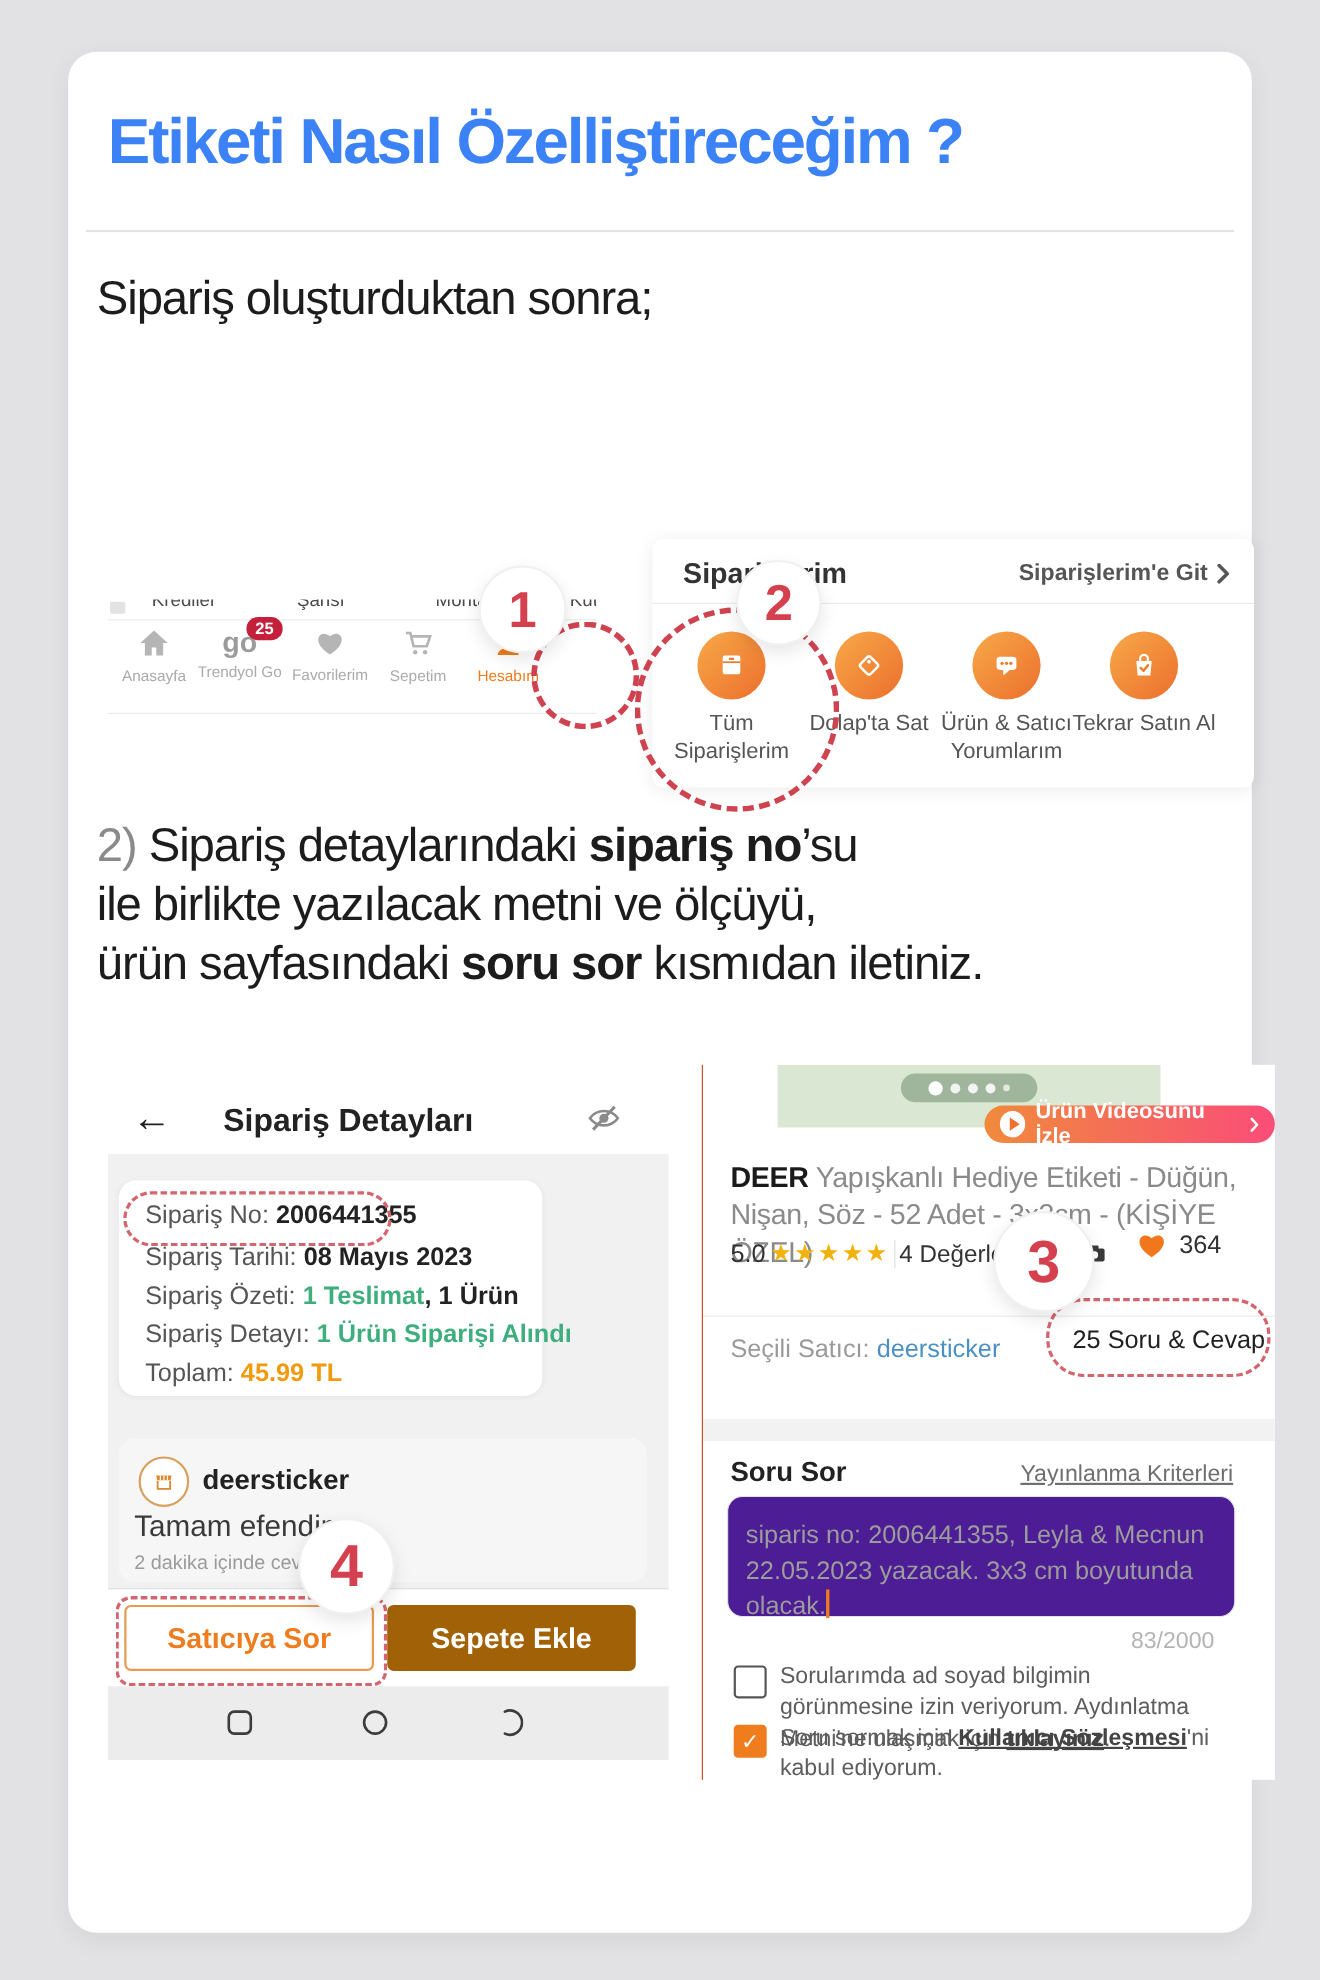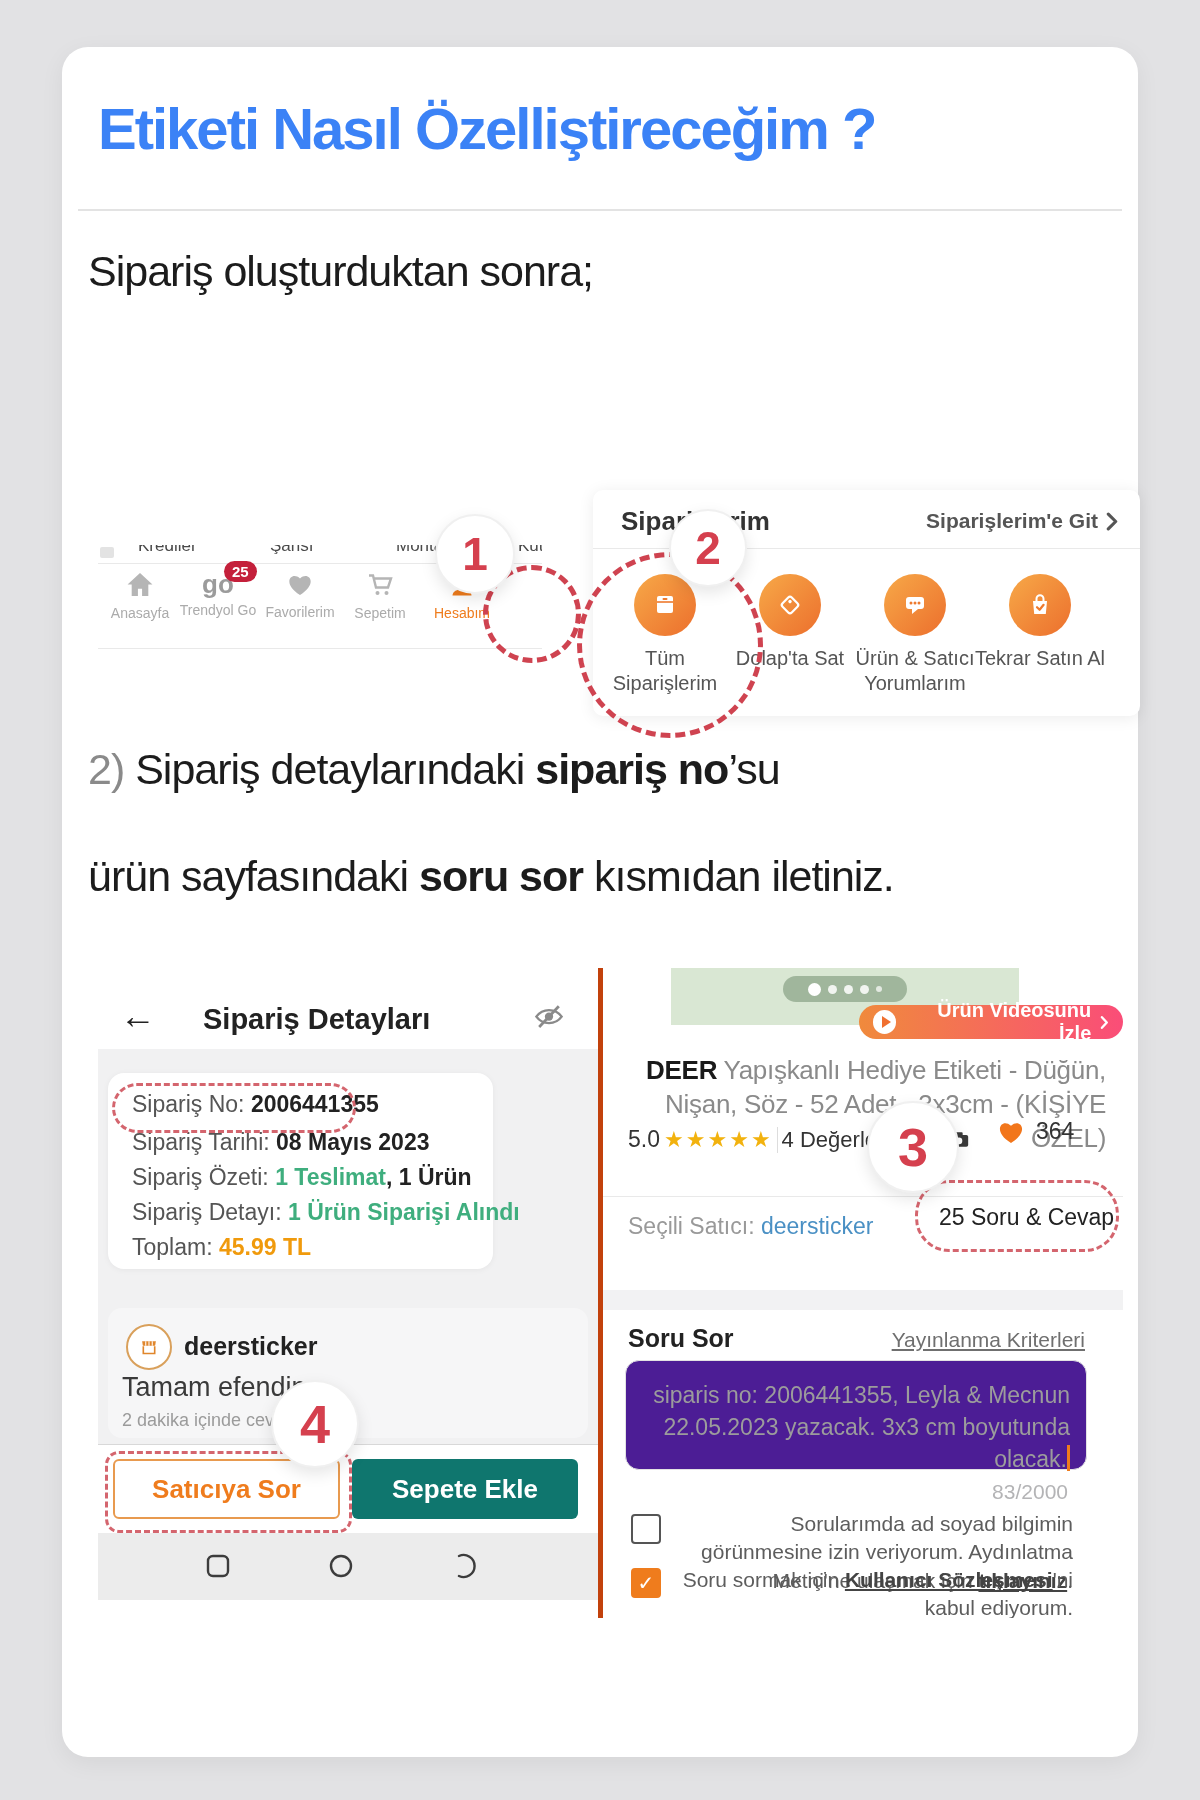--- a/index.html
+++ b/index.html
@@ -47,21 +47,21 @@
   .od-header-title{font-size:29px;font-weight:bold;color:#222;}
   .od-body{background:#f1f1f2;}
   .od-card{background:#fff;border-radius:16px;box-shadow:0 1px 6px rgba(0,0,0,.05);}
   .od-row{position:absolute;left:24px;font-size:23px;color:#555;white-space:nowrap;}
   .od-row b{color:#222;}
   .green{color:#3fae7e;font-weight:bold;}
   .price{color:#f09a0c;font-weight:bold;}
   .seller-card{background:#f6f6f7;border-radius:14px;}
   .btn{display:flex;align-items:center;justify-content:center;font-size:26px;font-weight:bold;border-radius:6px;}
   .btn-ask{background:#fff;border:2px solid #e89a4f;color:#ef7c1d;}
-  .btn-add{background:#0f766e;color:#fff;}
+  .btn-add{background:#a16207;color:#fff;}
   
   .img-strip{background:#d9e7d3;}
   .dots-pill{background:#a0b69c;border-radius:13px;display:flex;align-items:center;justify-content:center;gap:7px;}
   .dot{border-radius:50%;background:#fff;}
   .video-pill{background:linear-gradient(90deg,#f08a3c,#fa4d78);border-radius:17px;
     display:flex;align-items:center;gap:9px;padding:0 14px;color:#fff;font-size:20px;font-weight:bold;}
   .play-circle{width:24px;height:24px;background:#fff;border-radius:50%;display:flex;align-items:center;justify-content:center;}
   .play-tri{width:0;height:0;border-left:9px solid #f07030;border-top:6px solid transparent;border-bottom:6px solid transparent;margin-left:3px;}
   .prod-title{font-size:26px;line-height:1.3;color:#8a8a8a;letter-spacing:-0.3px;}
   .prod-title b{color:#1a1a1a;}
@@ -195,21 +195,21 @@
             <path d="M13 18.2 L15.6 20.8 L19.6 15.8" fill="none" stroke="#ee7a2e" stroke-width="2.2" stroke-linecap="round" stroke-linejoin="round"></path>
           </svg>
       </div>
       <div class="svc-label">Tekrar Satın Al</div>
     </div>
   </div>
 
   <div class="abs dash-circle" style="left:515px;top:505px;width:176px;height:176px;"></div>
   <div class="abs num-circle" style="left:607px;top:462px;width:74px;height:74px;font-size:46px;">2</div>
 
-  <div class="abs para" style="left:26px;top:696px;width:1020px;"><span class="stepnum">2) </span><span>Sipariş detaylarındaki </span><b>sipariş no</b><span>’su</span><br><br><span>ürün sayfasındaki </span><b>soru sor</b><span> kısmıdan iletiniz.</span></div>
+  <div class="abs para" style="left:26px;top:696px;width:1020px;"><span class="stepnum">2) </span><span>Sipariş detaylarındaki </span><b>sipariş no</b><span>’su</span><br><span>ile birlikte yazılacak metni ve ölçüyü,</span><br><span>ürün sayfasındaki </span><b>soru sor</b><span> kısmıdan iletiniz.</span></div>
 
   <div class="abs phone" style="left:36px;top:938px;width:510px;height:615px;">
     <div class="abs" style="left:22px;top:10px;font-size:36px;color:#222;">←</div>
     <div class="abs od-header-title" style="left:105px;top:18px;">Sipariş Detayları</div>
     <div class="abs" style="right:42px;top:16px;">
       <svg width="34" height="30" viewBox="0 0 28 26">
           <path d="M3 13.5 C8.5 6 19.5 6 25 13.5 C19.5 21 8.5 21 3 13.5 Z" fill="none" stroke="#8a8a8a" stroke-width="2"></path>
           <circle cx="14" cy="13.5" r="3.6" fill="#8a8a8a"></circle>
           <line x1="5.5" y1="22.5" x2="22.5" y2="4.5" stroke="#8a8a8a" stroke-width="2.4"></line>
         </svg>
@@ -263,21 +263,21 @@
           </svg>
       </div>
       <div class="abs" style="left:352px;top:20px;">
         <svg width="26" height="26" viewBox="0 0 26 26">
             <path d="M9 3 A11 11 0 1 1 9 23" fill="none" stroke="#3c3c3c" stroke-width="2.4" stroke-linecap="round"></path>
           </svg>
       </div>
     </div>
   </div>
 
-  <div class="abs phone" style="left:536px;top:921px;width:520px;height:650px;border-left:5px solid #c2410c;text-align:right;">
+  <div class="abs phone" style="left:576px;top:921px;width:520px;height:650px;border-left:1px solid #c2410c;">
     <div class="abs img-strip" style="left:68px;top:0;width:348px;height:57px;">
       <div class="abs dots-pill" style="left:112px;top:8px;width:124px;height:26px;">
         <span class="dot" style="width:13px;height:13px;"></span>
         <span class="dot" style="width:9px;height:9px;opacity:.85;"></span>
         <span class="dot" style="width:9px;height:9px;opacity:.85;"></span>
         <span class="dot" style="width:9px;height:9px;opacity:.85;"></span>
         <span class="dot" style="width:6px;height:6px;opacity:.7;"></span>
       </div>
     </div>
 

